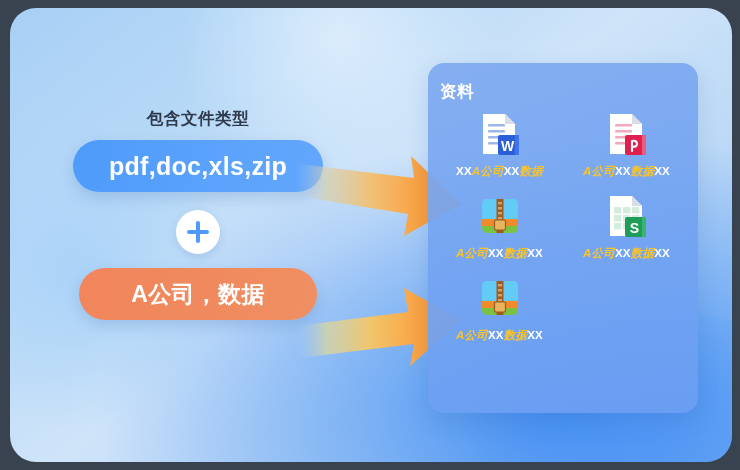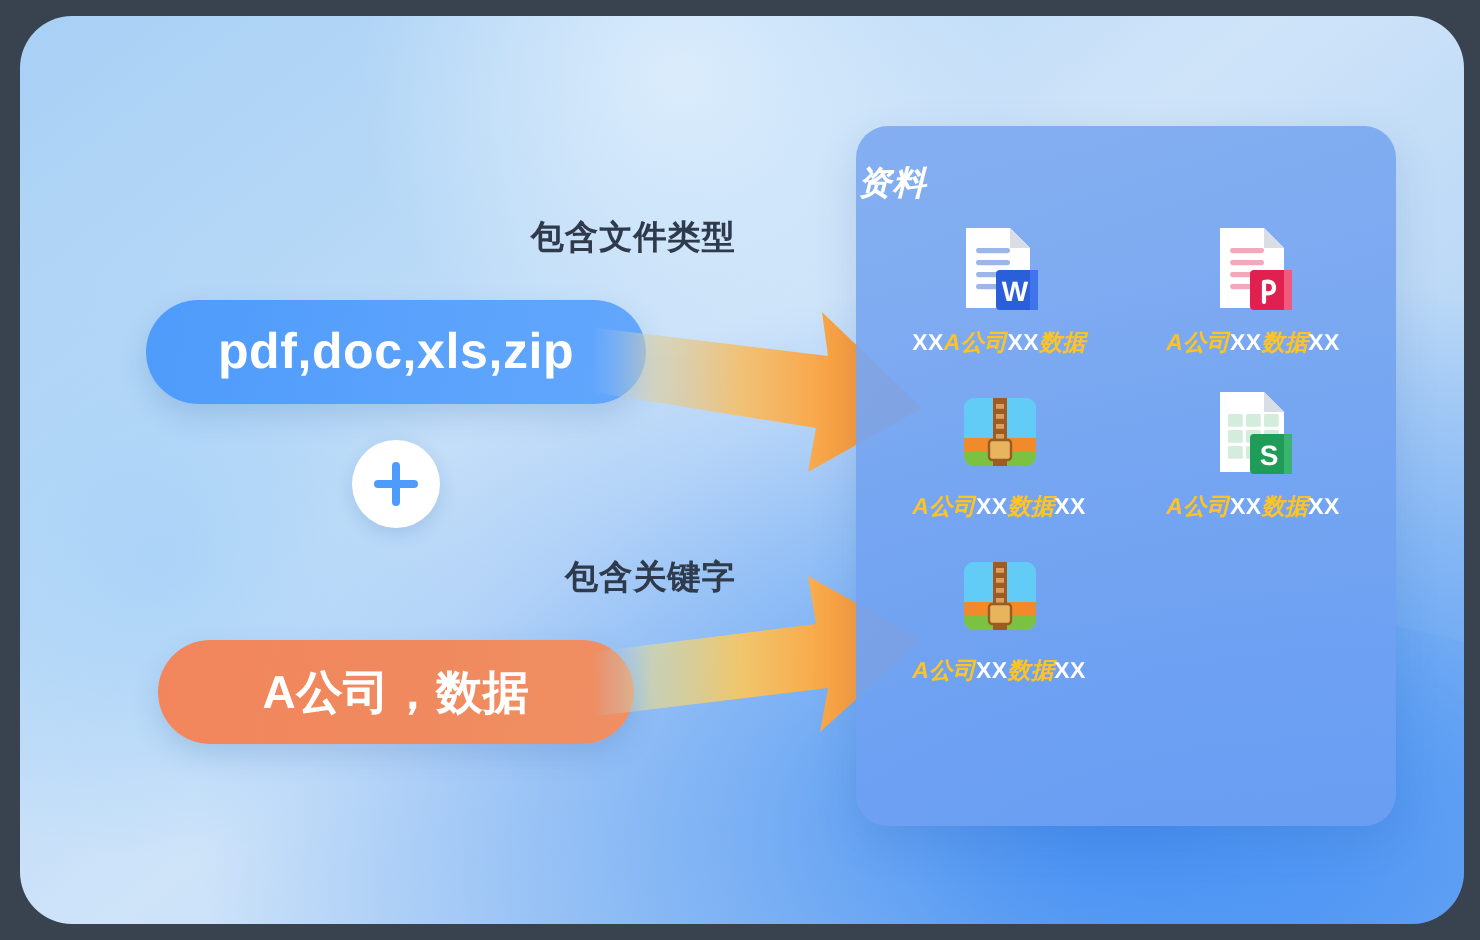--- a/index.html
+++ b/index.html
@@ -60,29 +60,29 @@
 
   
   #left-col {
     position: absolute;
     left: 18px;
     top: 100px;
     width: 340px;
   }
 
   .cond-label {
-    text-align: right;
+    text-align: center;
     font-size: 16.5px;
     font-weight: bold;
     color: #2f3b4c;
     letter-spacing: 0.6px;
   }
 
   .pill {
-    margin: 20px auto 0 auto;
+    margin: 10px auto 0 auto;
     height: 52px;
     border-radius: 26px;
     display: flex;
     align-items: center;
     justify-content: center;
     color: #ffffff;
     font-size: 25px;
     font-weight: bold;
     letter-spacing: 0.3px;
     box-shadow: 0 6px 14px rgba(40,90,160,0.18);
@@ -140,27 +140,26 @@
     left: 418px;
     top: 55px;
     width: 270px;
     height: 350px;
     border-radius: 16px;
     background: linear-gradient(165deg, rgba(126,170,240,0.92) 0%, rgba(116,164,241,0.93) 45%, rgba(106,158,243,0.95) 100%);
     box-shadow: 0 8px 22px rgba(40,90,160,0.16);
   }
   #panel-title {
     position: absolute;
-    left: 1px;
+    left: 12px;
     top: 18px;
     font-size: 16.5px;
     font-weight: bold;
     color: #ffffff;
     letter-spacing: 0.8px;
-    font-style: italic;
   }
 
   #file-grid {
     position: absolute;
     left: 8px;
     top: 48px;
     width: 254px;
     display: grid;
     grid-template-columns: 1fr 1fr;
     grid-row-gap: 14px;
@@ -198,21 +197,20 @@
     <div id="left-col">
 
       <div class="cond-label">包含文件类型</div>
 
       <div class="pill" id="pill-filetypes">pdf,doc,xls,zip</div>
 
       <div id="plus-wrap">
         <div id="plus-circle"></div>
       </div>
 
-      <div class="cond-label">包含关键字</div>
 
       <div class="pill" id="pill-keywords">A公司，数据</div>
     </div>
 
     <svg class="arrow-svg" id="arrow-top" viewBox="0 0 170 100">
       <defs>
         <linearGradient id="gradTop" x1="0" y1="0" x2="1" y2="0">
           <stop offset="0%" stop-color="#a8c8ee" stop-opacity="0"></stop>
           <stop offset="18%" stop-color="#d9cfa8" stop-opacity="0.65"></stop>
           <stop offset="45%" stop-color="#f3c070" stop-opacity="0.95"></stop>

